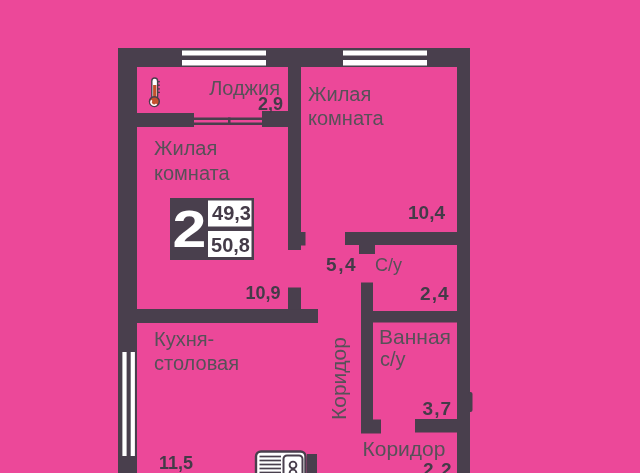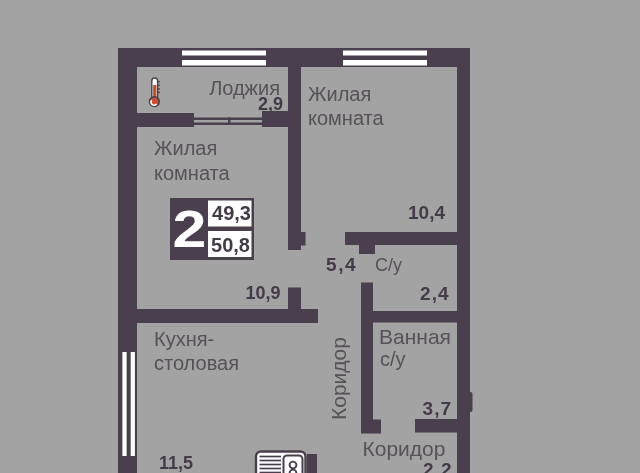--- a/index.html
+++ b/index.html
@@ -1,16 +1,16 @@
 <!DOCTYPE html>
 <html><head>
 <meta charset="utf-8">
 <style>
   html,body{margin:0;padding:0;background:#ffffff;}
-  #page{position:relative;width:640px;height:473px;overflow:hidden;background:#a3a3a3;}
+  #page{position:relative;width:640px;height:473px;overflow:hidden;background:#ec4899;}
   svg{display:block;}
   text{font-family:"Liberation Sans",sans-serif;}
   .lbl{fill:#575158;font-size:20px;font-weight:400;}
   .num{fill:#443b48;font-size:19px;font-weight:700;}
 </style>
 </head>
 <body>
 <div id="page">
 <svg width="640" height="473" viewBox="0 0 640 473">
 

